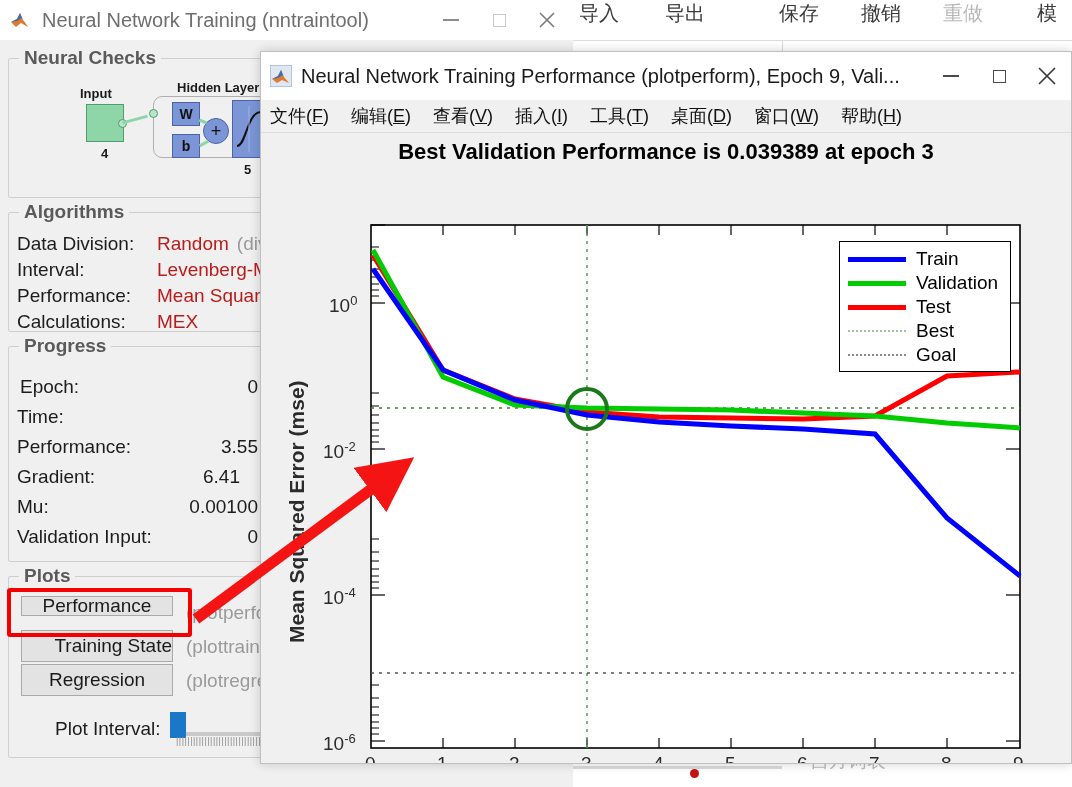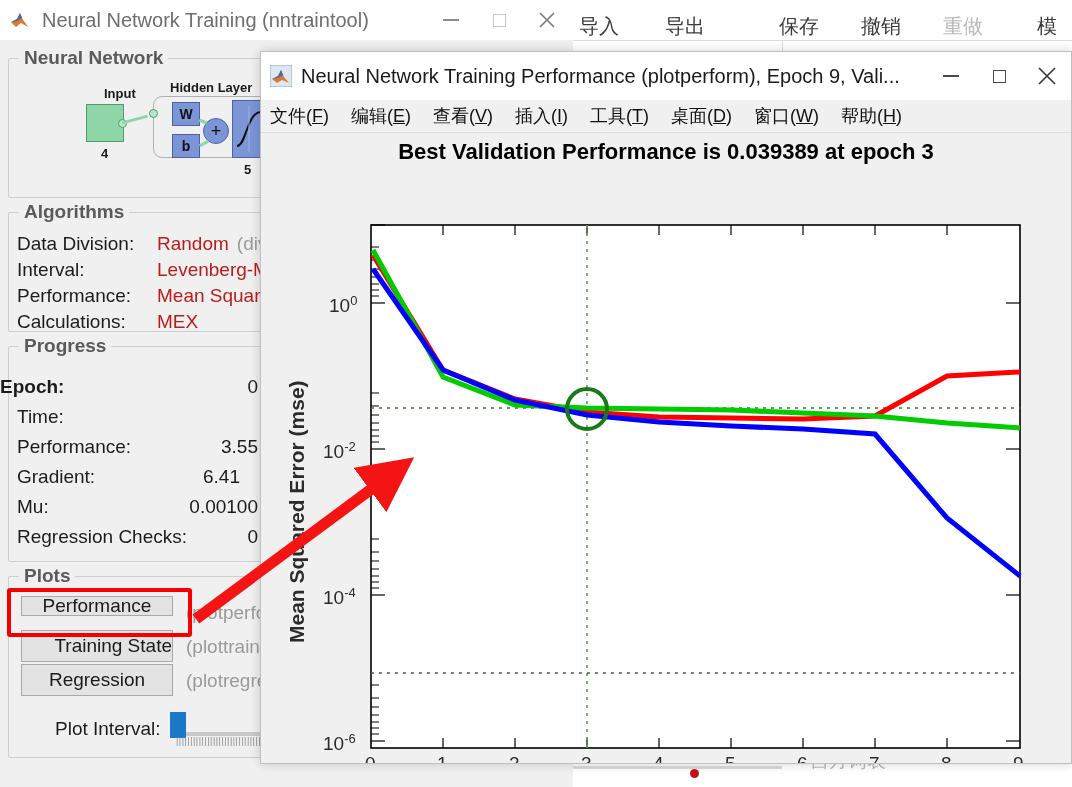--- a/index.html
+++ b/index.html
@@ -13,21 +13,21 @@
   #root { position: relative; width: 1072px; height: 787px; }
 
   
   .bg-app {
     position: absolute; left: 0; top: 0; width: 1072px; height: 787px;
     background: #ffffff;
   }
   .bg-toolbar {
     position: absolute; left: 563px; top: 0; width: 509px; height: 41px;
     background: #ffffff; border-bottom: 1px solid #dcdcdc;
-    display: flex; align-items: flex-end;
+    display: flex; align-items: flex-start;
   }
   .bg-toolbar .tb-item {
     font-size: 20px; color: #3b3b3b; padding: 0 16px; white-space: nowrap;
   }
   .bg-toolbar .tb-item.dim { color: #b8b8b8; }
   .bg-toolbar-sep {
     position: absolute; left: 563px; top: 0; width: 1px; height: 41px; background: #dcdcdc;
   }
   .bg-lower-left {
     position: absolute; left: 563px; top: 41px; width: 509px; height: 746px;
@@ -219,28 +219,28 @@
           <svg width="18" height="18" viewBox="0 0 18 18">
               <path d="M2 2 L16 16 M16 2 L2 16" stroke="#7a7a7a" stroke-width="1.6" fill="none"></path>
             </svg>
         </div>
       </div>
     </div>
 
     <div class="nnt-body">
 
       <div class="group" style="left:8px; top:18px; width:556px; height:140px;">
-        <div class="group-title">Neural Network</div>
+        <div class="group-title">Neural Checks</div>
       </div>
       <div class="diagram" style="left:8px; top:18px; width:556px; height:140px;">
-        <div class="lbl-small" style="left:96px; top:28px;">Input</div>
+        <div class="lbl-small" style="left:72px; top:28px;">Input</div>
         <div class="blk-input" style="left:78px; top:46px;"></div>
         <div class="lbl-small" style="left:93px; top:88px;">4</div>
 
-        <div class="lbl-small" style="left:162px; top:22px;">Hidden Layer</div>
+        <div class="lbl-small" style="left:169px; top:22px;">Hidden Layer</div>
         <div class="hidden-box" style="left:145px; top:38px; width:122px; height:62px;"></div>
 
         <div class="node-dot" style="left:110px; top:61px;"></div>
         <div class="node-dot" style="left:141px; top:51px;"></div>
         <div class="arrow-line" style="left:114px; top:60px; width:26px; transform:rotate(-15deg);"></div>
 
         <div class="blk-blue" style="left:164px; top:44px; width:28px; height:24px;">
           <span>W</span>
         </div>
         <div class="blk-blue" style="left:164px; top:76px; width:28px; height:24px;">
@@ -274,31 +274,31 @@
       <div class="row" style="left:17px; top:245px;">
         <span class="k" style="width:140px">Performance:</span><span class="v">Mean Squared</span>
       </div>
       <div class="row" style="left:17px; top:271px;">
         <span class="k" style="width:140px">Calculations:</span><span class="v">MEX</span>
       </div>
 
       <div class="group" style="left:8px; top:306px; width:556px; height:216px;">
         <div class="group-title">Progress</div>
       </div>
-      <div class="row" style="left:0; top:336px;font-weight:bold;">Epoch:</div>
+      <div class="row" style="left:20px; top:336px;">Epoch:</div>
       <div class="val-right" style="left:120px; top:336px; width:138px;">0</div>
       <div class="row" style="left:17px; top:366px;">Time:</div>
       <div class="val-right" style="left:120px; top:366px; width:138px;"></div>
       <div class="row" style="left:17px; top:396px;">Performance:</div>
       <div class="val-right" style="left:120px; top:396px; width:138px;">3.55</div>
       <div class="row" style="left:17px; top:426px;">Gradient:</div>
       <div class="val-right" style="left:102px; top:426px; width:138px;">6.41</div>
       <div class="row" style="left:17px; top:456px;">Mu:</div>
       <div class="val-right" style="left:100px; top:456px; width:158px;">0.00100</div>
-      <div class="row" style="left:17px; top:486px;">Regression Checks:</div>
+      <div class="row" style="left:17px; top:486px;">Validation Input:</div>
       <div class="val-right" style="left:120px; top:486px; width:138px;">0</div>
 
       <div class="group" style="left:8px; top:536px; width:556px; height:182px;">
         <div class="group-title">Plots</div>
       </div>
       <div class="btn" style="left:21px; top:556px; width:152px; height:20px;">
         <span>Performance</span>
       </div>
       <div class="row dim" style="left:186px; top:562px; color:#9a9a9a;">(plotperfo</div>
       <div class="btn" style="left:21px; top:590px; width:152px; height:32px;justify-content:flex-end;">
@@ -452,20 +452,42 @@
 
         <polyline fill="none" stroke="#ff0000" stroke-width="5" points="112,122 182,237 254,266 326,279 398,284 470,285 542,286 614,283 686,243 759,239"></polyline>
 
         <polyline fill="none" stroke="#00cc00" stroke-width="5" points="112,117 182,244 254,272 326,275 398,276 470,277 542,280 614,283 686,290 759,295"></polyline>
 
         <polyline fill="none" stroke="#0000ff" stroke-width="5" points="112,136 182,237 254,267 326,282 398,289 470,293 542,296 614,301 686,385 759,443"></polyline>
 
         <circle cx="326" cy="276" r="20" fill="none" stroke="#1a7a1a" stroke-width="4"></circle>
       </svg>
 
+      <div class="legend-box" style="left:578px; top:108px; width:172px;">
+        <div class="legend-row">
+          <div class="legend-swatch" style="background:#0000ff"></div>
+          <div class="legend-text">Train</div>
+        </div>
+        <div class="legend-row">
+          <div class="legend-swatch" style="background:#00cc00"></div>
+          <div class="legend-text">Validation</div>
+        </div>
+        <div class="legend-row">
+          <div class="legend-swatch" style="background:#ff0000"></div>
+          <div class="legend-text">Test</div>
+        </div>
+        <div class="legend-row">
+          <div class="legend-swatch dotted"></div>
+          <div class="legend-text">Best</div>
+        </div>
+        <div class="legend-row">
+          <div class="legend-swatch dotted gray"></div>
+          <div class="legend-text">Goal</div>
+        </div>
+      </div>
     </div>
   </div>
 
   <svg class="arrow-annot" width="1072" height="787">
     <defs>
       <marker id="redhead" markerWidth="5" markerHeight="5" refX="2.6" refY="2.5" orient="auto">
         <path d="M0,0 L5,2.5 L0,5 z" fill="#f41414"></path>
       </marker>
     </defs>
     <line x1="196" y1="619" x2="393" y2="473" stroke="#f41414" stroke-width="11" marker-end="url(#redhead)"></line>

